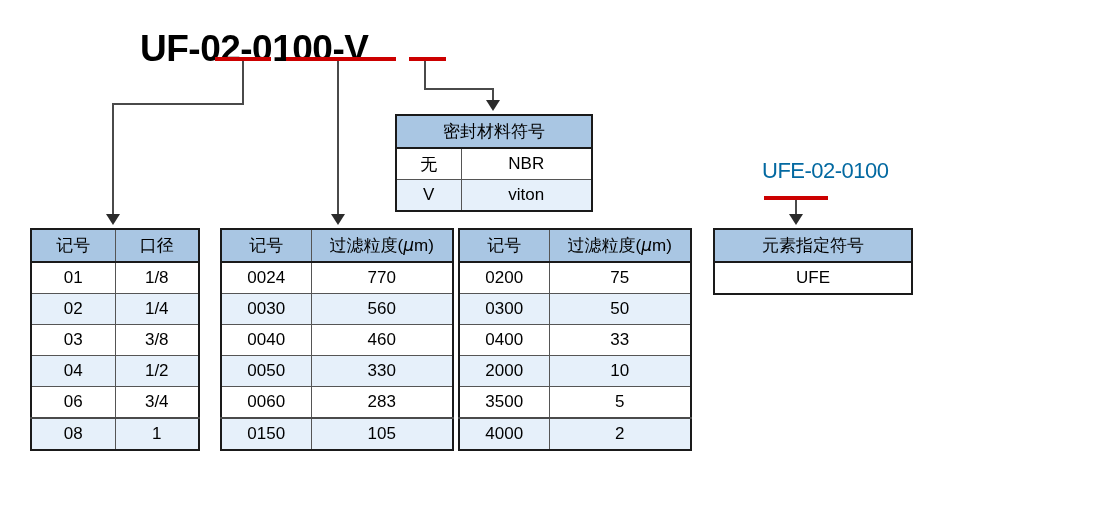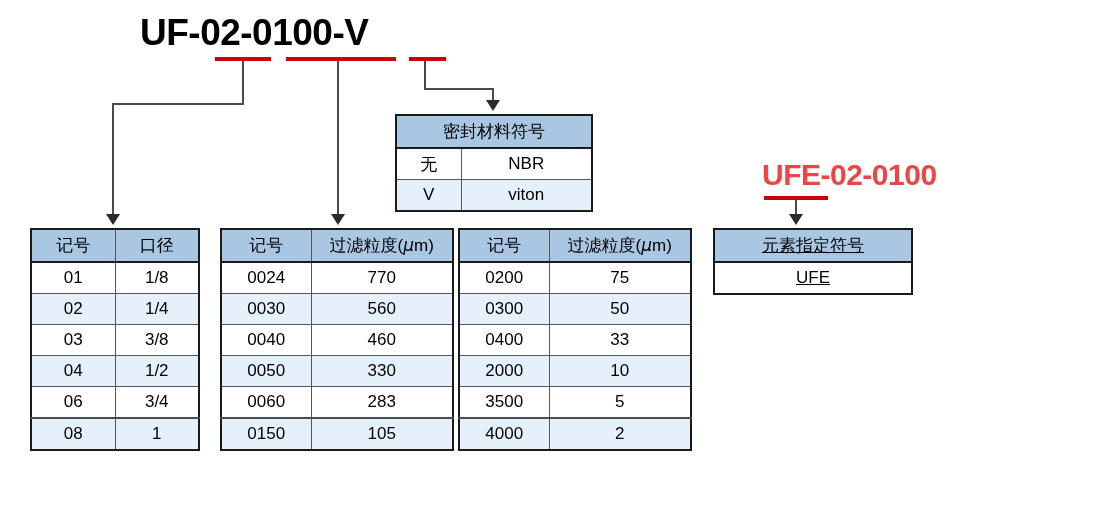--- a/index.html
+++ b/index.html
@@ -20,24 +20,24 @@
   
   .partno {
     font-weight: bold;
     font-size: 37px;
     letter-spacing: -0.5px;
     color: #000000;
     white-space: nowrap;
     line-height: 1;
   }
   .partno-sub {
-    font-weight: bold;
-    font-size: 30px;
+    font-weight: normal;
+    font-size: 22px;
     letter-spacing: -0.5px;
-    color: #ef4444;
+    color: #0369a1;
     white-space: nowrap;
     line-height: 1;
   }
 
   
   .redbar {
     background: #cc0000;
     height: 4px;
   }
 
@@ -90,29 +90,29 @@
   #tbl-mesh-a col.c2 { width: 142px; }
 
   #tbl-mesh-b { left: 458px; top: 228px; width: 232px; }
   #tbl-mesh-b col.c1 { width: 90px; }
   #tbl-mesh-b col.c2 { width: 142px; }
 
   #tbl-seal { left: 395px; top: 114px; width: 196px; }
   #tbl-seal col.c1 { width: 65px; }
   #tbl-seal col.c2 { width: 131px; }
 
-  #tbl-elem { left: 713px; top: 228px; width: 198px; text-decoration: underline; }
+  #tbl-elem { left: 713px; top: 228px; width: 198px; }
   #tbl-elem col.c1 { width: 198px; }
 </style>
 </head>
 <body>
 
 <div id="root">
 
-  <div class="abs partno" style="left:140px; top:14px;">UF-02-0100-V</div>
+  <div class="abs partno" style="left:140px; top:30px;">UF-02-0100-V</div>
 
   <div class="abs redbar" style="left:215px; top:57px; width:56px;"></div>
 
   <div class="abs redbar" style="left:286px; top:57px; width:110px;"></div>
 
   <div class="abs redbar" style="left:409px; top:57px; width:37px;"></div>
 
   <div class="abs vline" style="left:242px; top:61px; height:44px;"></div>
   <div class="abs hline" style="left:112px; top:103px; width:132px;"></div>
   <div class="abs vline" style="left:112px; top:103px; height:113px;"></div>

